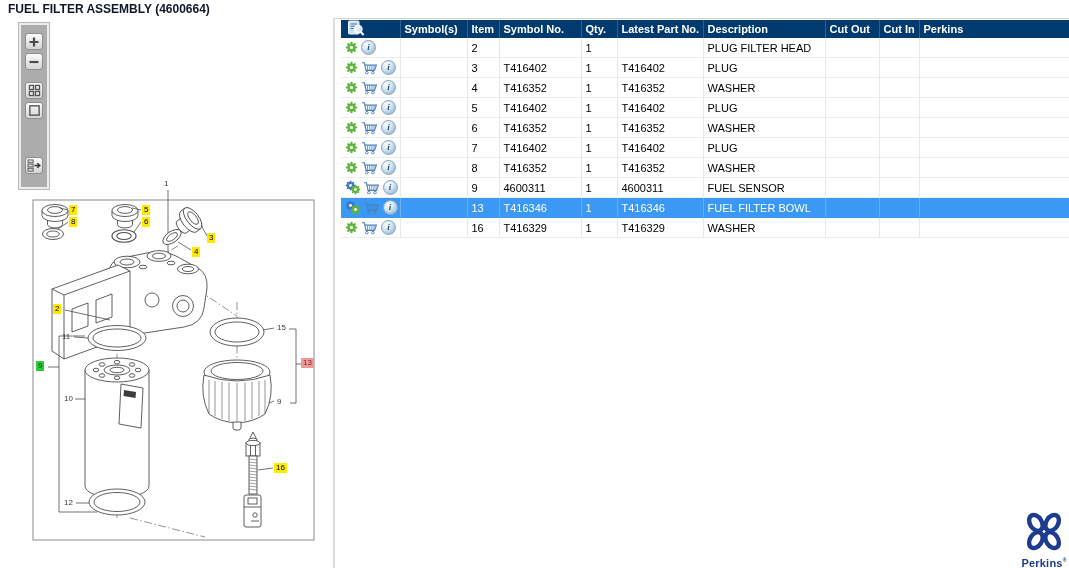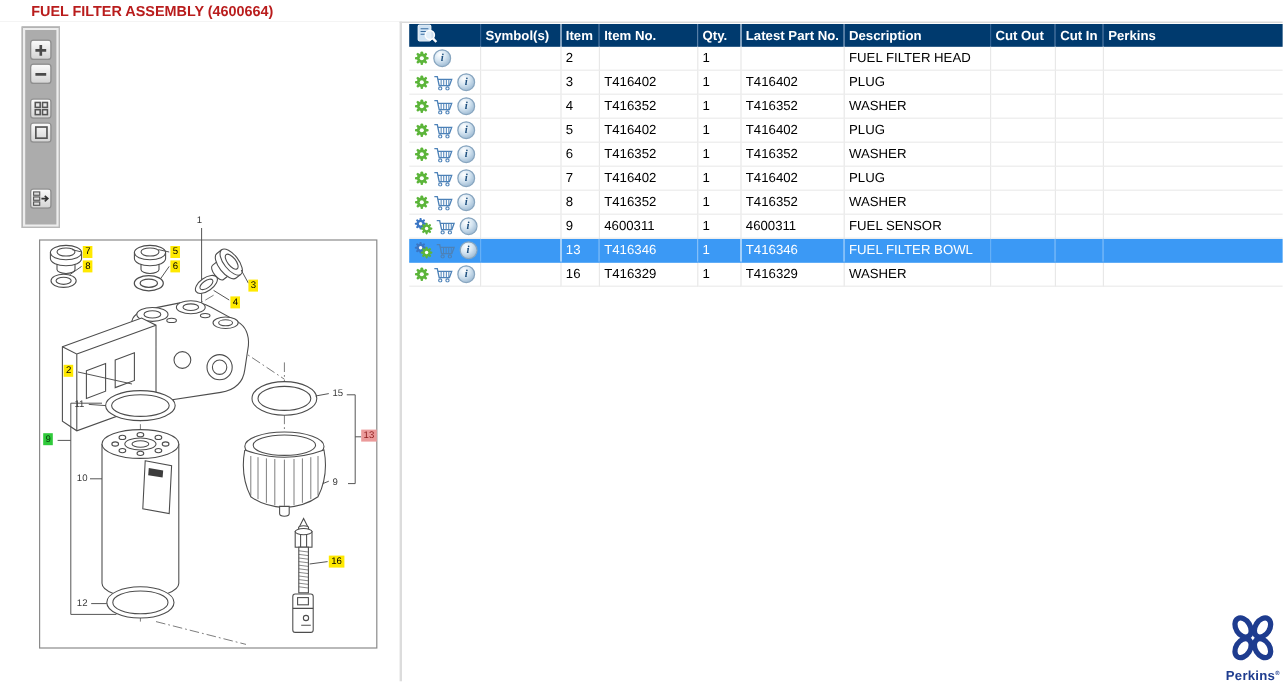--- a/index.html
+++ b/index.html
@@ -1,21 +1,21 @@
 <!DOCTYPE html>
 <html><head>
 <meta charset="utf-8">
 <style>
   html,body{margin:0;padding:0;}
   body{width:1069px;height:568px;position:relative;overflow:hidden;background:#fff;
        font-family:"Liberation Sans",sans-serif;}
   
   .titlebar{position:absolute;left:0;top:0;width:1069px;height:18px;background:#fff;
             border-bottom:1px solid #d2d2d2;}
-  .page-title{position:absolute;left:26px;top:2px;font-size:12px;font-weight:bold;color:#b91c1c;}
+  .page-title{position:absolute;left:8px;top:2px;font-size:12px;font-weight:bold;color:#0f172a;}
   
   .left-panel{position:absolute;left:0;top:18px;width:333px;height:550px;background:#fff;}
   .vsplit{position:absolute;left:333px;top:18px;width:2px;height:550px;background:#dcdcdc;}
   
   .toolbar{position:absolute;left:18px;top:4px;width:30px;height:166px;background:#acacac;
            border:1px solid #b8b8b8;box-shadow:inset 0 0 0 2px #ededed;}
   .tbtn{position:absolute;left:6px;width:18px;height:17px;padding:0;
         background:linear-gradient(#fbfbfb,#d4d4d4);border:1px solid #8e8e8e;border-radius:3px;
         display:flex;align-items:center;justify-content:center;color:#4a4a4a;
         font:bold 13px/13px "Liberation Sans",sans-serif;cursor:pointer;}
@@ -306,21 +306,21 @@
     <thead id="thead">
         <tr>
           <th><svg width="18" height="16" viewBox="0 0 18 16">
               <rect x="1.5" y="1" width="10.5" height="13" rx="1" fill="#cfe3f4" stroke="#eef5fb" stroke-width="1"></rect>
               <path d="M3.5,4 h6.5 M3.5,6.3 h6.5 M3.5,8.6 h4" stroke="#3a6da0" stroke-width="0.9" fill="none"></path>
               <circle cx="11.2" cy="9.2" r="3.8" fill="rgba(228,239,249,0.9)" stroke="#fdfdfd" stroke-width="1.3"></circle>
               <path d="M13.8,12 L16.6,15" stroke="#fdfdfd" stroke-width="2"></path>
             </svg></th>
           <th>Symbol(s)</th>
           <th>Item</th>
-          <th>Item No.</th>
+          <th>Symbol No.</th>
           <th>Qty.</th>
           <th>Latest Part No.</th>
           <th>Description</th>
           <th>Cut Out</th>
           <th>Cut In</th>
           <th>Perkins</th>
         </tr>
       </thead>
     <tbody id="tbody">
         <tr class="">
@@ -332,21 +332,21 @@
                 </svg>
               </span>
               <span class="icn-info">i</span>
             </span>
           </td>
           <td></td>
           <td>2</td>
           <td></td>
           <td>1</td>
           <td></td>
-          <td>FUEL FILTER HEAD</td>
+          <td>PLUG FILTER HEAD</td>
           <td></td>
           <td></td>
           <td></td>
         </tr>
         <tr class="">
           <td class="td-icons">
             <span class="icnrow">
               <span class="icn">
                 <svg class="g-green" width="13" height="13" viewBox="0 0 16 16">
                   <use href="#sym-gear"></use>

